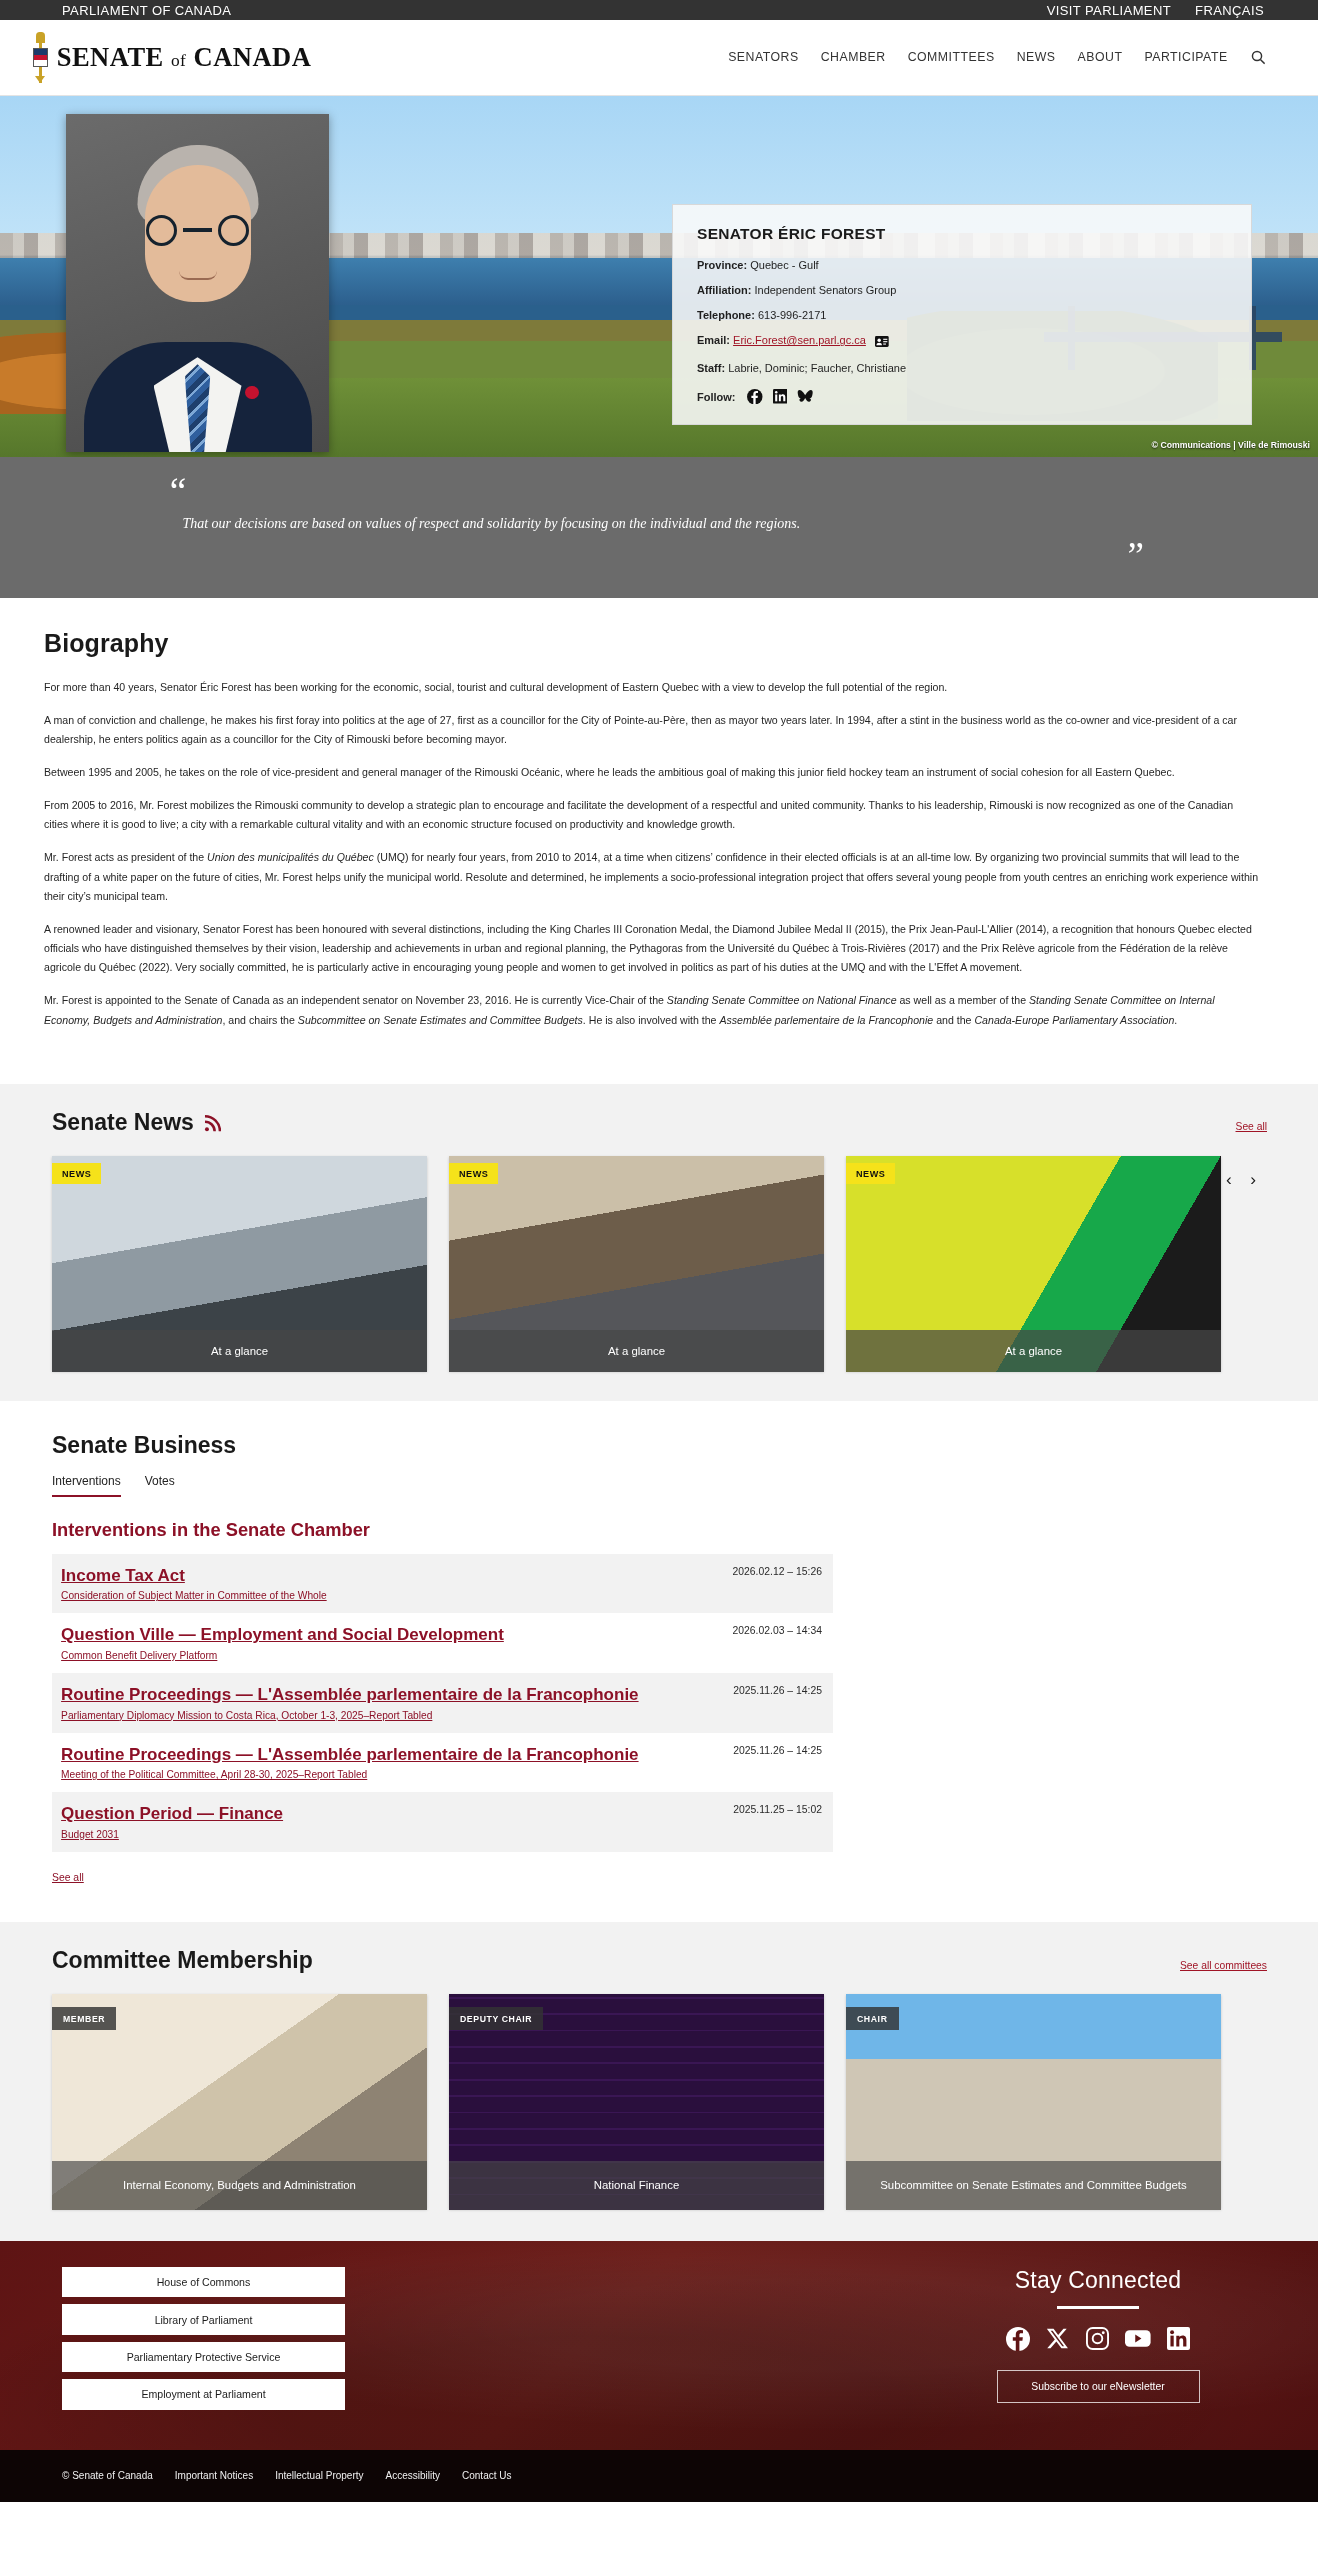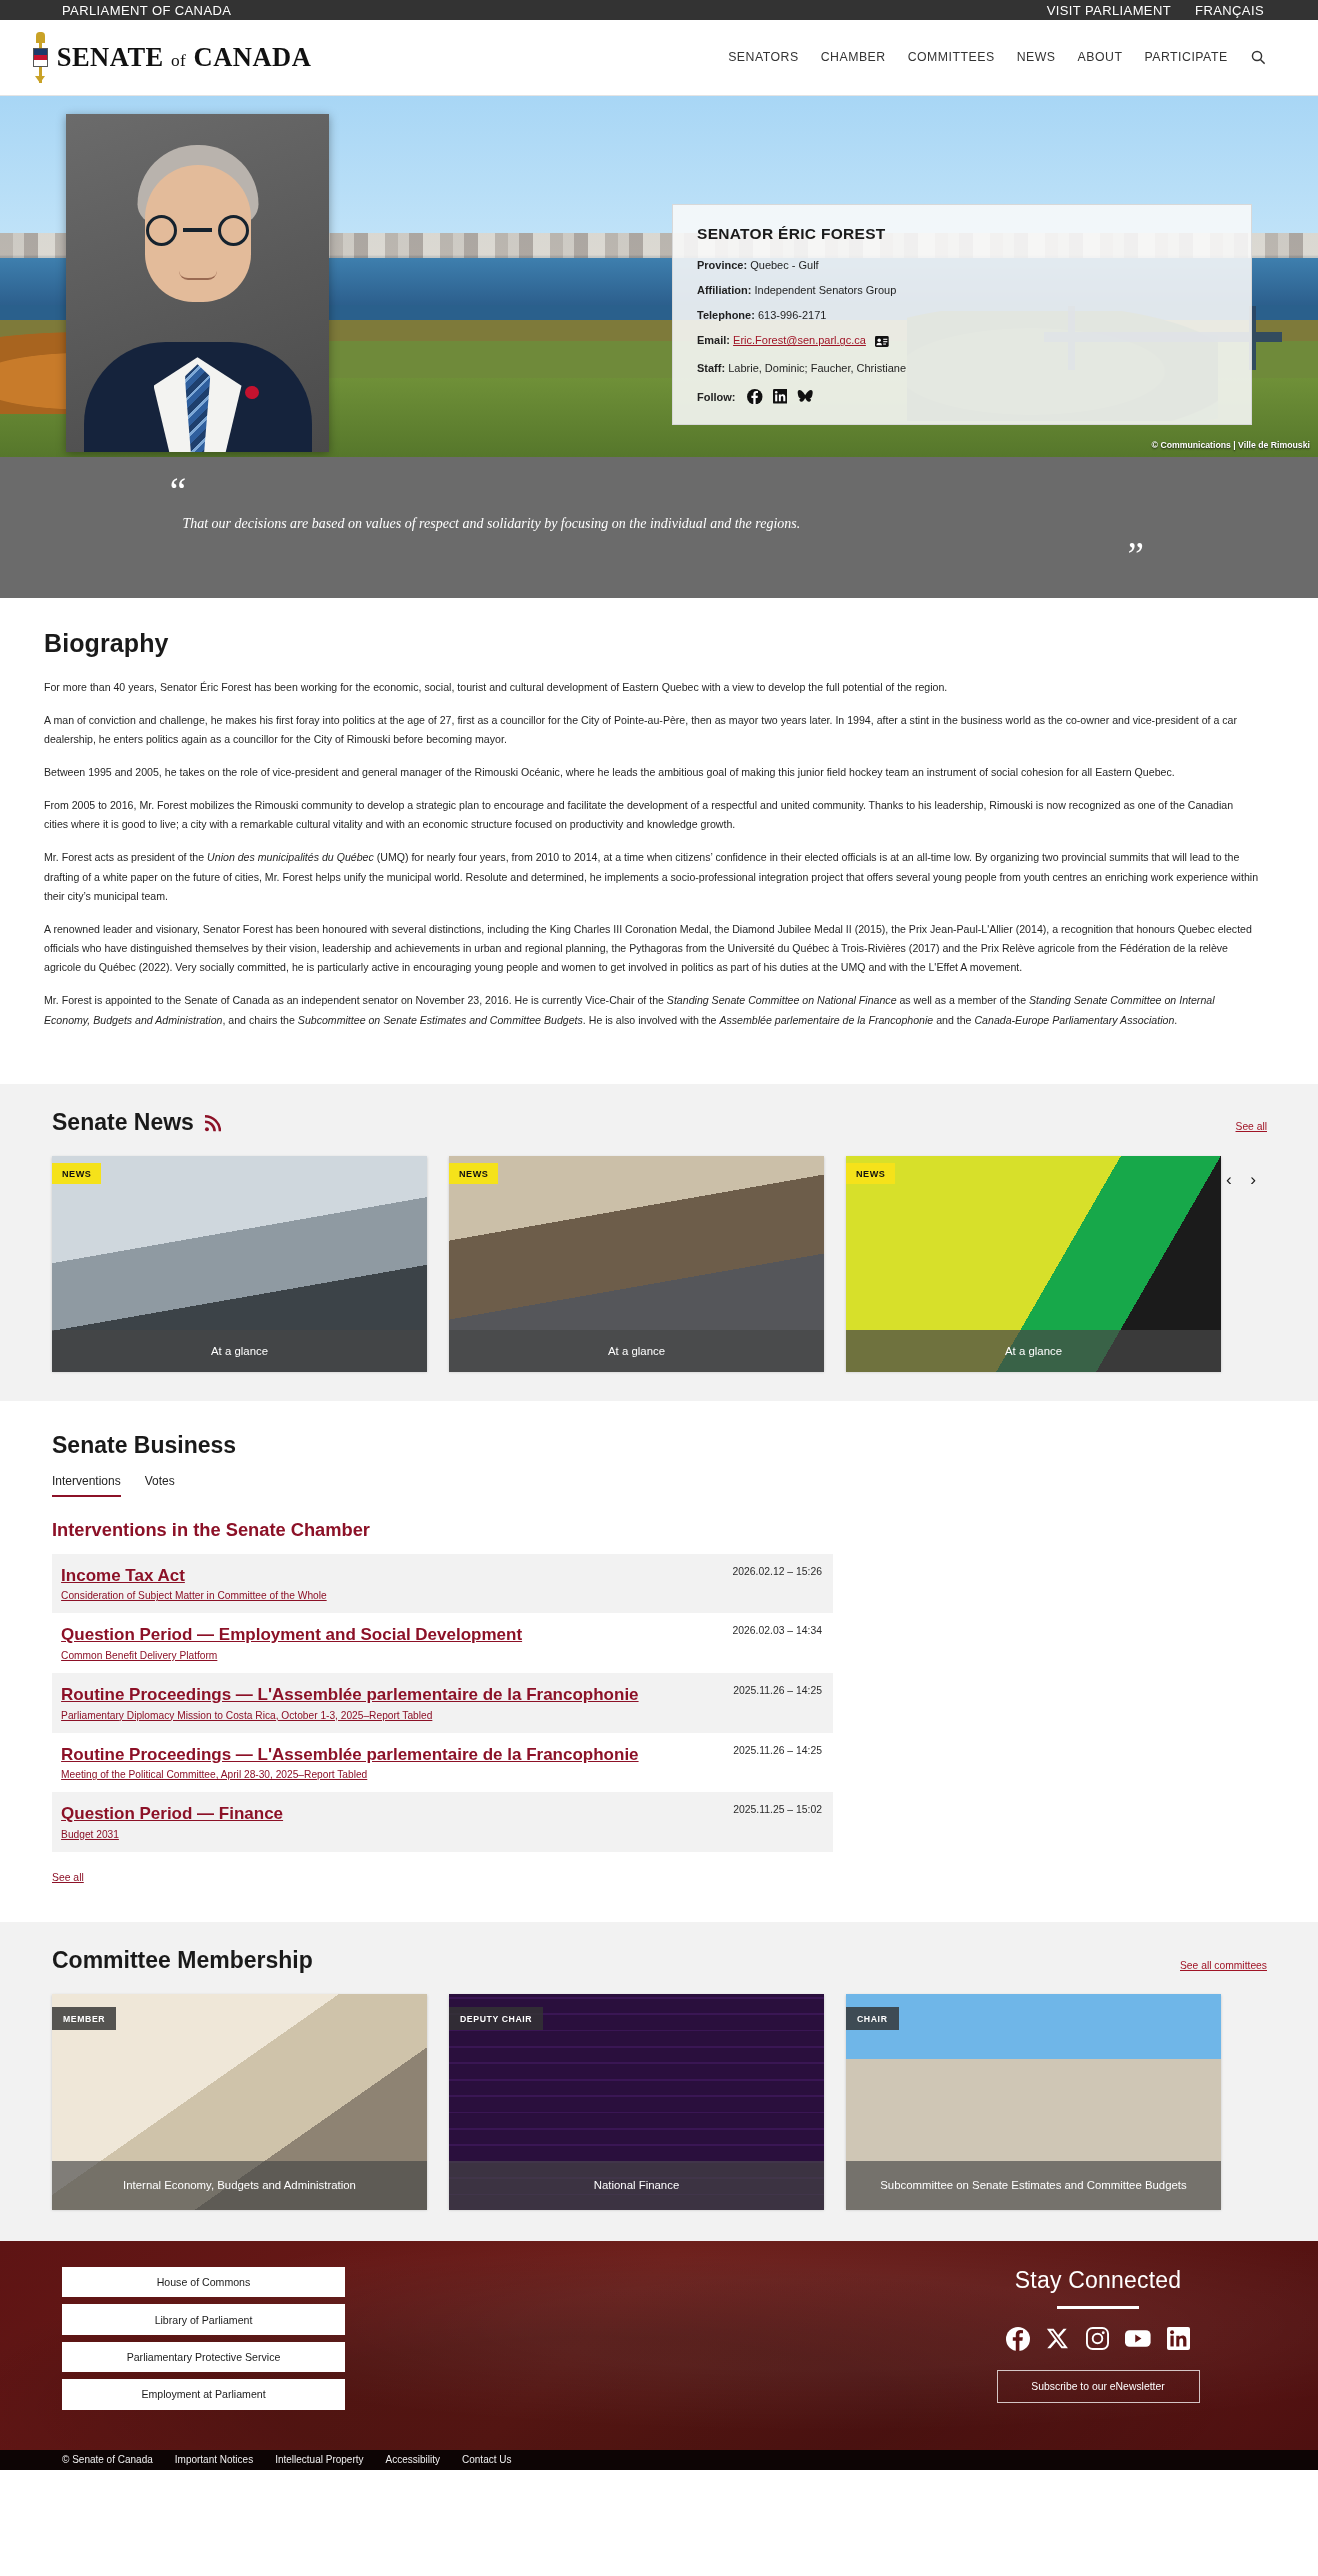--- a/index.html
+++ b/index.html
@@ -279,21 +279,21 @@
   .footer-right { margin-left: auto; margin-right: 84px; width: 274px; text-align: center; }
   .footer-right h3 { color:#fff; font-size: 23px; font-weight: normal; letter-spacing:0.2px; }
   .fdivider { width: 82px; height: 2.7px; background:#fff; margin: 12px auto 0 auto; }
   .socials { display:flex; justify-content:center; gap: 16.4px; margin-top: 18.3px; }
   .subscribe {
     display:block; margin: 16.4px auto 0 auto; width: 203px;
     border: 0.9px solid rgba(255,255,255,.75);
     color:#fff; font-size: 10.4px; text-align:center; padding: 10px 0;
   }
   .bottombar {
-    background: #0d0505; height: 20px; display:flex; align-items:center;
+    background: #0d0505; height: 52px; display:flex; align-items:center;
   }
   .bottombar .inner { margin-left: 62px; display:flex; gap: 22px; color:#f0f0f0; font-size: 10px; }
 </style>
 </head>
 <body>
 
 <div class="utilbar">
   <a class="left" href="#">PARLIAMENT OF CANADA</a>
   <div class="right">
     <a href="#">VISIT PARLIAMENT</a>
@@ -497,21 +497,21 @@
         <div class="interv-row odd">
           <div class="interv-main">
             <a class="interv-title" href="#">Income Tax Act</a>
             <a class="interv-sub" href="#">Consideration of Subject Matter in Committee of the Whole</a>
           </div>
           <div class="interv-date">2026.02.12 – 15:26</div>
         </div>
 
         <div class="interv-row">
           <div class="interv-main">
-            <a class="interv-title" href="#">Question Period — Employment and Social Development</a>
+            <a class="interv-title" href="#">Question Ville — Employment and Social Development</a>
             <a class="interv-sub" href="#">Common Benefit Delivery Platform</a>
           </div>
           <div class="interv-date">2026.02.03 – 14:34</div>
         </div>
 
         <div class="interv-row odd">
           <div class="interv-main">
             <a class="interv-title" href="#">Routine Proceedings — L'Assemblée parlementaire de la Francophonie</a>
             <a class="interv-sub" href="#">Parliamentary Diplomacy Mission to Costa Rica, October 1-3, 2025–Report Tabled</a>
           </div>

